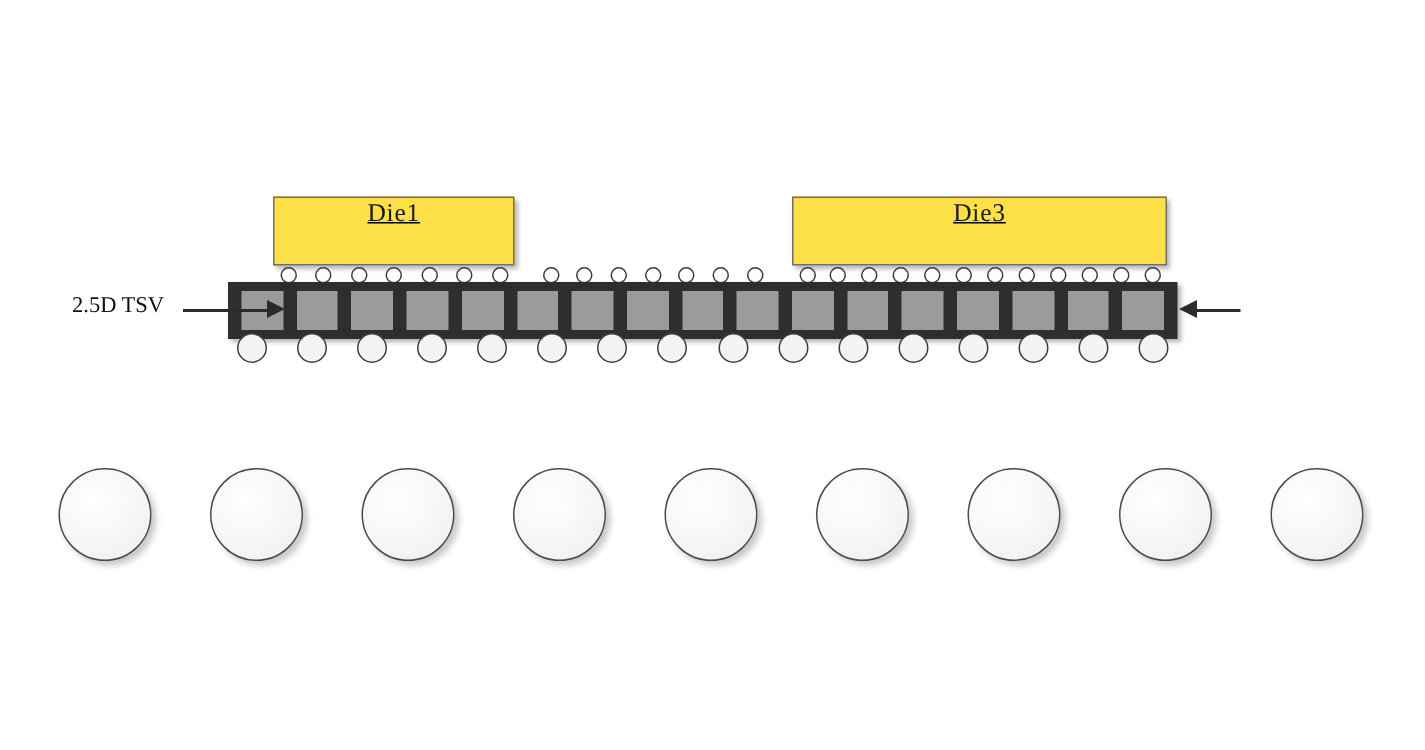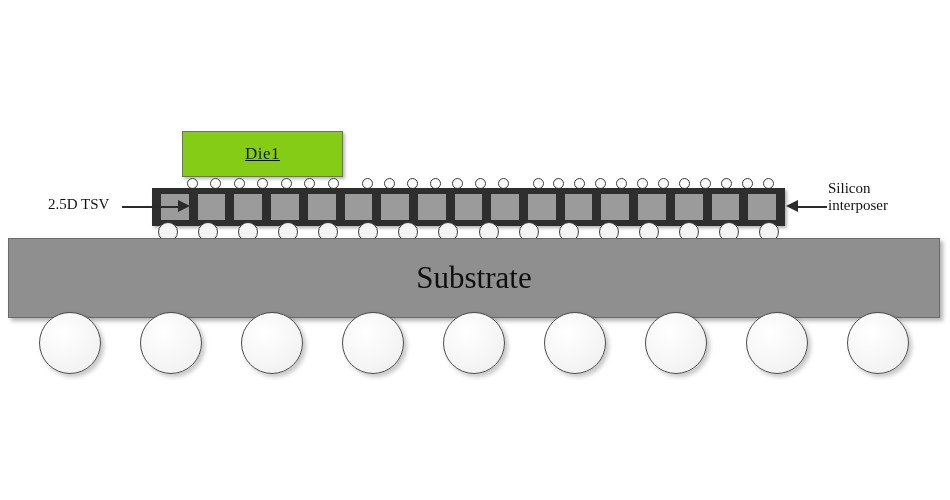--- a/index.html
+++ b/index.html
@@ -12,25 +12,24 @@
     width: 950px;
     height: 500px;
     background: #ffffff;
     overflow: hidden;
     font-family: "Liberation Serif", "DejaVu Serif", serif;
   }
 
   
   .die {
     position: absolute;
-    background: #84cc16;
+    background: #fde047;
     border: 1px solid #6f6f6f;
     box-sizing: border-box;
     display: flex;
-    align-items: center;
     justify-content: center;
     box-shadow: 2px 2px 3px rgba(0,0,0,0.28);
     text-decoration: underline;
   }
   .die-label {
     font-size: 17px;
     color: #1a1a1a;
     letter-spacing: 0.5px;
     font-family: "Liberation Serif", "DejaVu Serif", serif;
   }
@@ -122,20 +121,23 @@
   .arrow-right { border-left: 12px solid #2b2b2b; }
   .arrow-left  { border-right: 12px solid #2b2b2b; }
 </style>
 </head>
 <body>
 
 <div id="stage">
 
   <div class="die" style="left:182px; top:131px; width:161px; height:46px;">
     <span class="die-label">Die1</span>
+  </div>
+  <div class="die" style="left:528px; top:131px; width:250px; height:46px;">
+    <span class="die-label">Die3</span>
   </div>
 
   <div id="ubump-layer">
       <div class="ubump" style="left: 186.5px; top: 178px;"></div>
       <div class="ubump" style="left: 210px; top: 178px;"></div>
       <div class="ubump" style="left: 233.5px; top: 178px;"></div>
       <div class="ubump" style="left: 257px; top: 178px;"></div>
       <div class="ubump" style="left: 280.5px; top: 178px;"></div>
       <div class="ubump" style="left: 304px; top: 178px;"></div>
       <div class="ubump" style="left: 327.5px; top: 178px;"></div>
@@ -192,38 +194,33 @@
       <div class="c4" style="left: 478.533px; top: 222px;"></div>
       <div class="c4" style="left: 518.6px; top: 222px;"></div>
       <div class="c4" style="left: 558.667px; top: 222px;"></div>
       <div class="c4" style="left: 598.733px; top: 222px;"></div>
       <div class="c4" style="left: 638.8px; top: 222px;"></div>
       <div class="c4" style="left: 678.867px; top: 222px;"></div>
       <div class="c4" style="left: 718.933px; top: 222px;"></div>
       <div class="c4" style="left: 759px; top: 222px;"></div>
     </div>
 
-  <div id="substrate" style="left:8px; top:238px; width:932px; height:80px;">
-    <span id="substrate-label">Substrate</span>
-  </div>
 
   <div id="bga-layer">
       <div class="bga" style="left: 39px; top: 312px;"></div>
       <div class="bga" style="left: 140px; top: 312px;"></div>
       <div class="bga" style="left: 241px; top: 312px;"></div>
       <div class="bga" style="left: 342px; top: 312px;"></div>
       <div class="bga" style="left: 443px; top: 312px;"></div>
       <div class="bga" style="left: 544px; top: 312px;"></div>
       <div class="bga" style="left: 645px; top: 312px;"></div>
       <div class="bga" style="left: 746px; top: 312px;"></div>
       <div class="bga" style="left: 847px; top: 312px;"></div>
     </div>
 
   <div class="anno" style="left:48px; top:196px;">2.5D TSV</div>
   <div class="anno-line" style="left:122px; top:206px; width:58px;"></div>
   <div class="arrow-head arrow-right" style="left:178px; top:200px;"></div>
 
-  <div class="anno" style="left:828px; top:180px; text-align:left;">Silicon
-interposer</div>
   <div class="anno-line" style="left:795px; top:206px; width:32px;"></div>
   <div class="arrow-head arrow-left" style="left:786px; top:200px;"></div>
 
 </div>
 
 </body></html>

